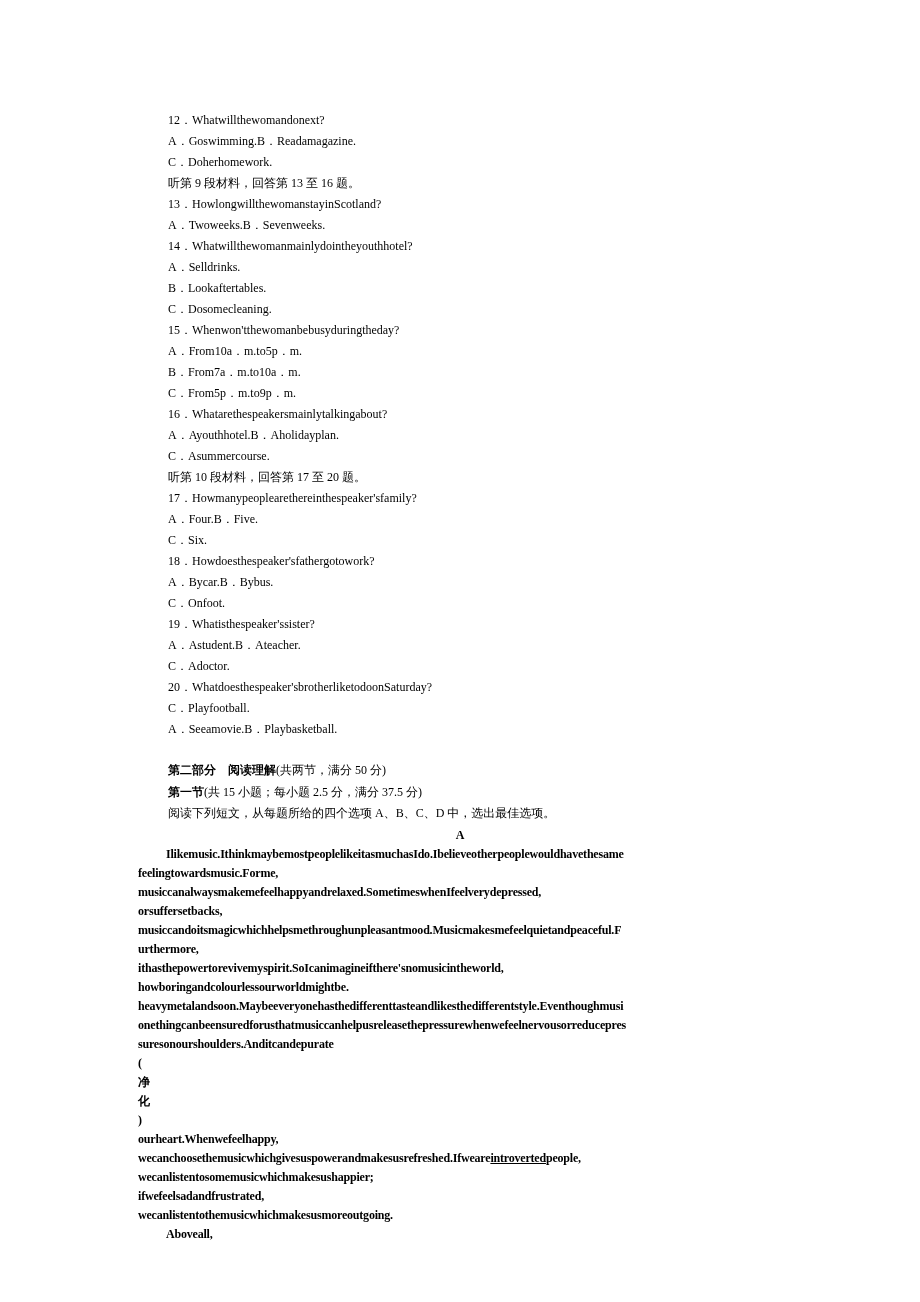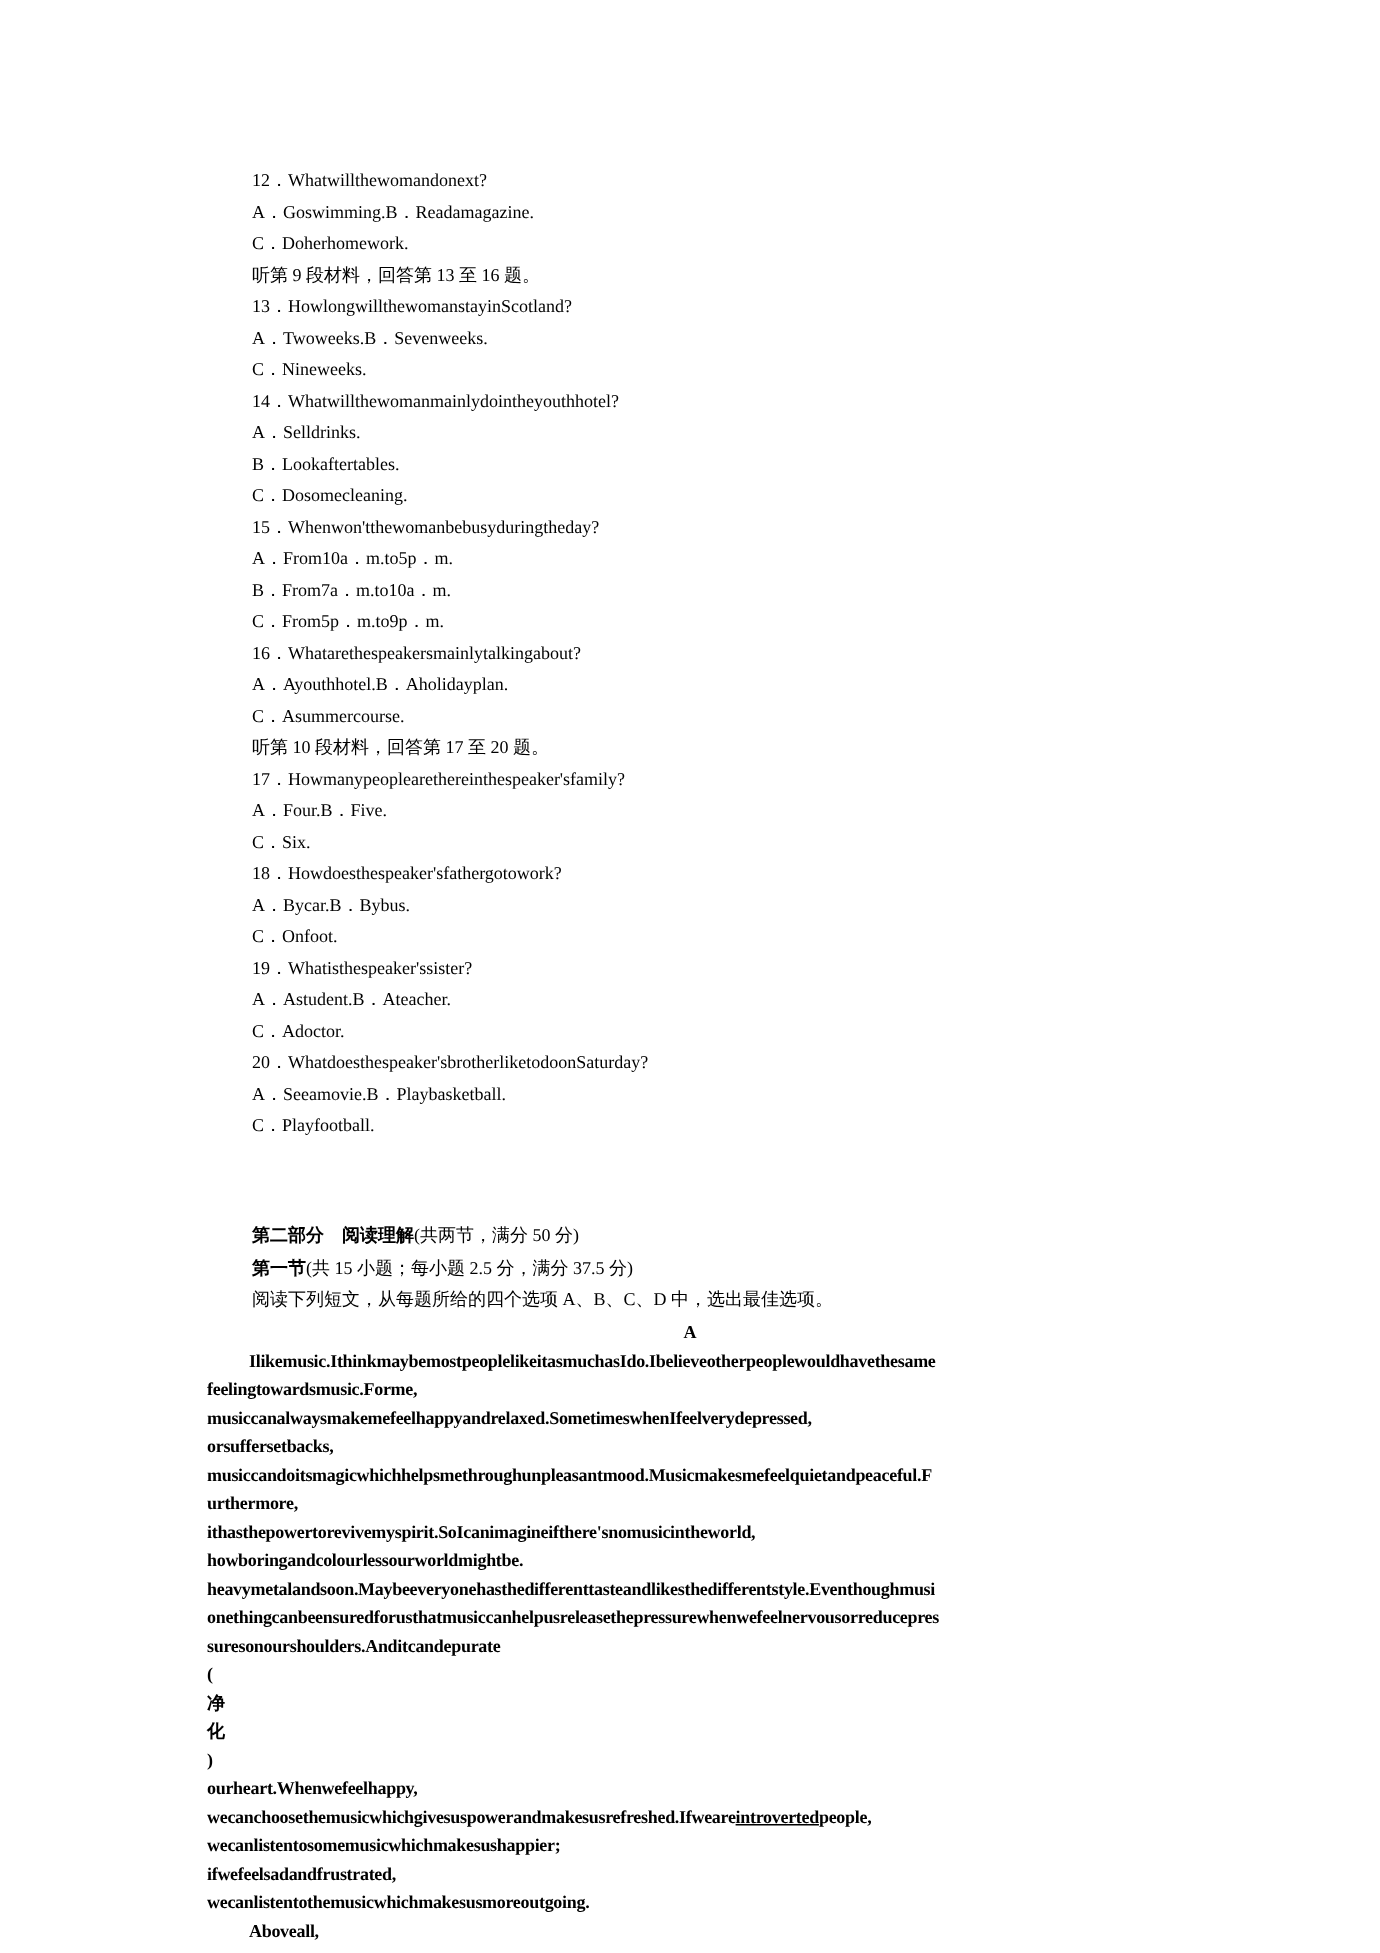--- a/index.html
+++ b/index.html
@@ -18,21 +18,21 @@
     left: 138px;
     top: 110px;
     width: 644px;
   }
   .listening {
     padding-left: 30px;
     line-height: 21px;
   }
   .listening .line { white-space: nowrap; }
   .rheaders {
-    margin-top: 52px;
+    margin-top: 20px;
     padding-left: 30px;
     line-height: 21.5px;
   }
   .rheaders .hline { white-space: nowrap; }
   .bold { font-weight: bold; }
   .passage-label {
     text-align: center;
     font-weight: bold;
     line-height: 20px;
   }
@@ -55,21 +55,20 @@
 <div class="page">
   <div class="content">
 
     <div class="listening">
         <div class="line">12．Whatwillthewomandonext?</div>
         <div class="line">A．Goswimming.B．Readamagazine.</div>
         <div class="line">C．Doherhomework.</div>
         <div class="line">听第 9 段材料，回答第 13 至 16 题。</div>
         <div class="line">13．HowlongwillthewomanstayinScotland?</div>
         <div class="line">A．Twoweeks.B．Sevenweeks.</div>
-        <div class="line">C．Nineweeks.</div>
         <div class="line">14．Whatwillthewomanmainlydointheyouthhotel?</div>
         <div class="line">A．Selldrinks.</div>
         <div class="line">B．Lookaftertables.</div>
         <div class="line">C．Dosomecleaning.</div>
         <div class="line">15．Whenwon'tthewomanbebusyduringtheday?</div>
         <div class="line">A．From10a．m.to5p．m.</div>
         <div class="line">B．From7a．m.to10a．m.</div>
         <div class="line">C．From5p．m.to9p．m.</div>
         <div class="line">16．Whatarethespeakersmainlytalkingabout?</div>
         <div class="line">A．Ayouthhotel.B．Aholidayplan.</div>
@@ -78,22 +77,22 @@
         <div class="line">17．Howmanypeoplearethereinthespeaker'sfamily?</div>
         <div class="line">A．Four.B．Five.</div>
         <div class="line">C．Six.</div>
         <div class="line">18．Howdoesthespeaker'sfathergotowork?</div>
         <div class="line">A．Bycar.B．Bybus.</div>
         <div class="line">C．Onfoot.</div>
         <div class="line">19．Whatisthespeaker'ssister?</div>
         <div class="line">A．Astudent.B．Ateacher.</div>
         <div class="line">C．Adoctor.</div>
         <div class="line">20．Whatdoesthespeaker'sbrotherliketodoonSaturday?</div>
+        <div class="line">C．Playfootball.</div>
         <div class="line">A．Seeamovie.B．Playbasketball.</div>
-        <div class="line">C．Playfootball.</div>
       </div>
 
     <div class="rheaders">
       <div class="hline">
         <span class="bold">第二部分　阅读理解</span><span>(共两节，满分 50 分)</span>
       </div>
       <div class="hline">
         <span class="bold">第一节</span><span>(共 15 小题；每小题 2.5 分，满分 37.5 分)</span>
       </div>
       <div class="hline">阅读下列短文，从每题所给的四个选项 A、B、C、D 中，选出最佳选项。</div>

